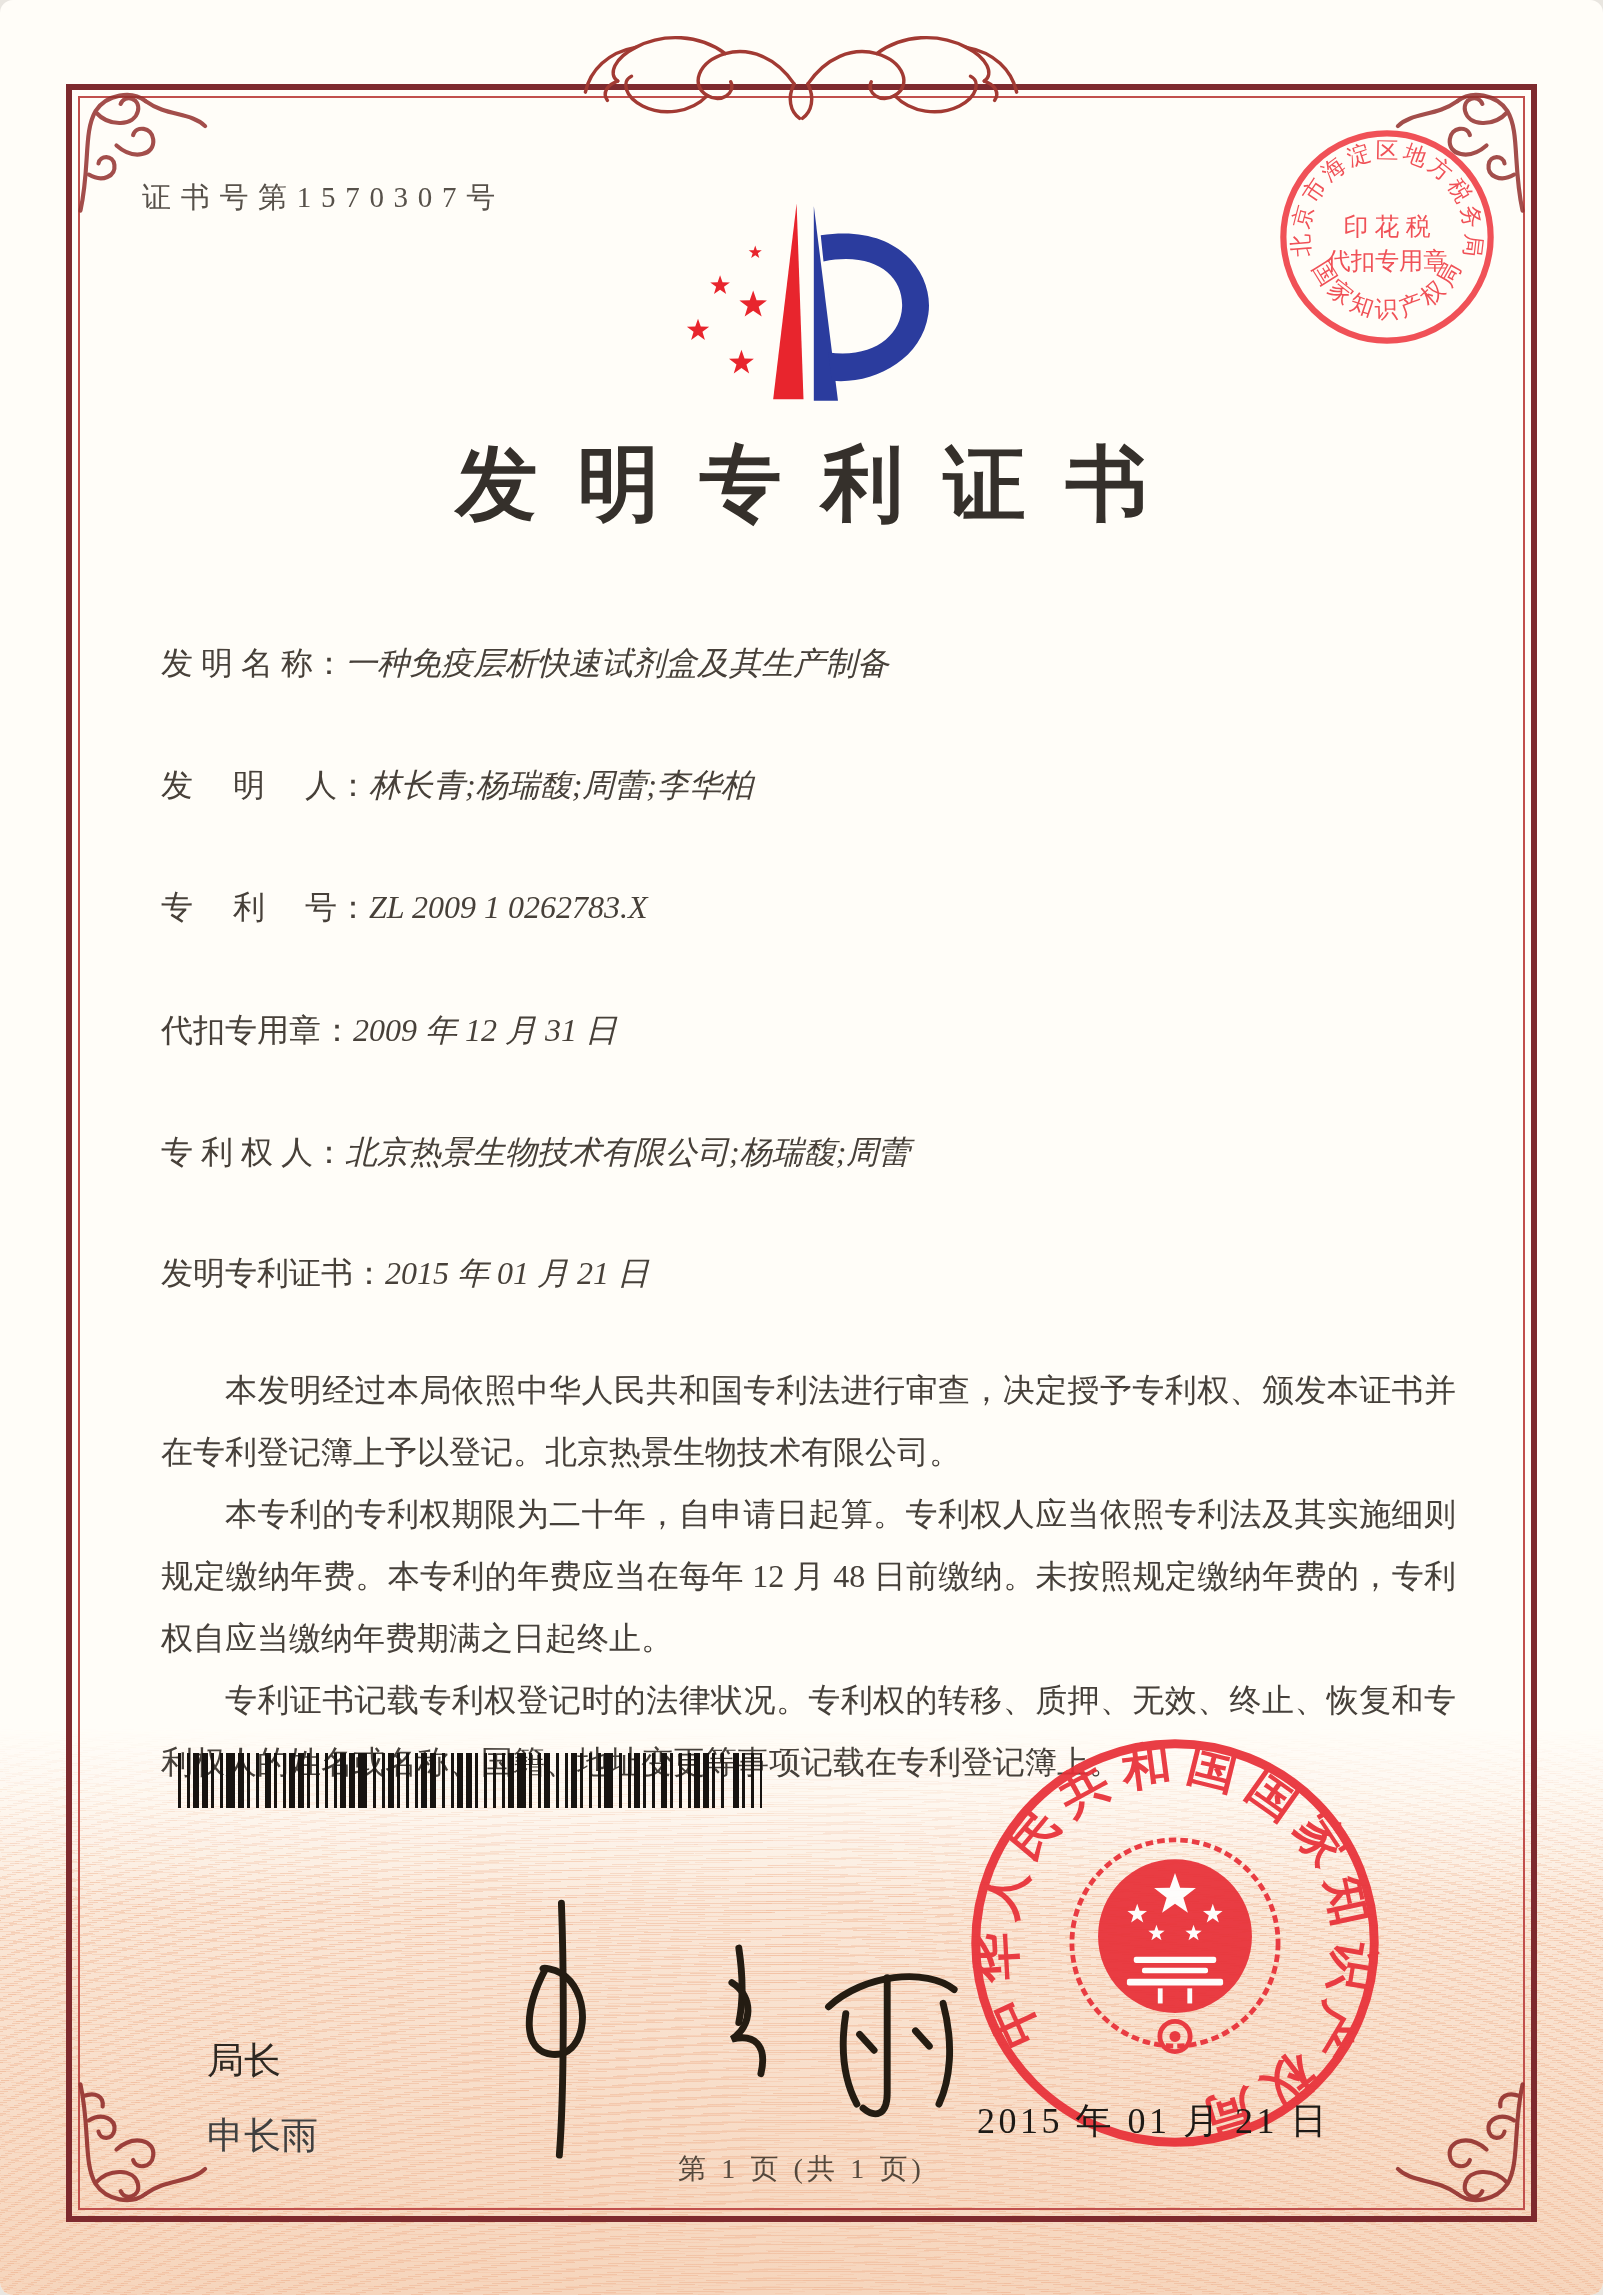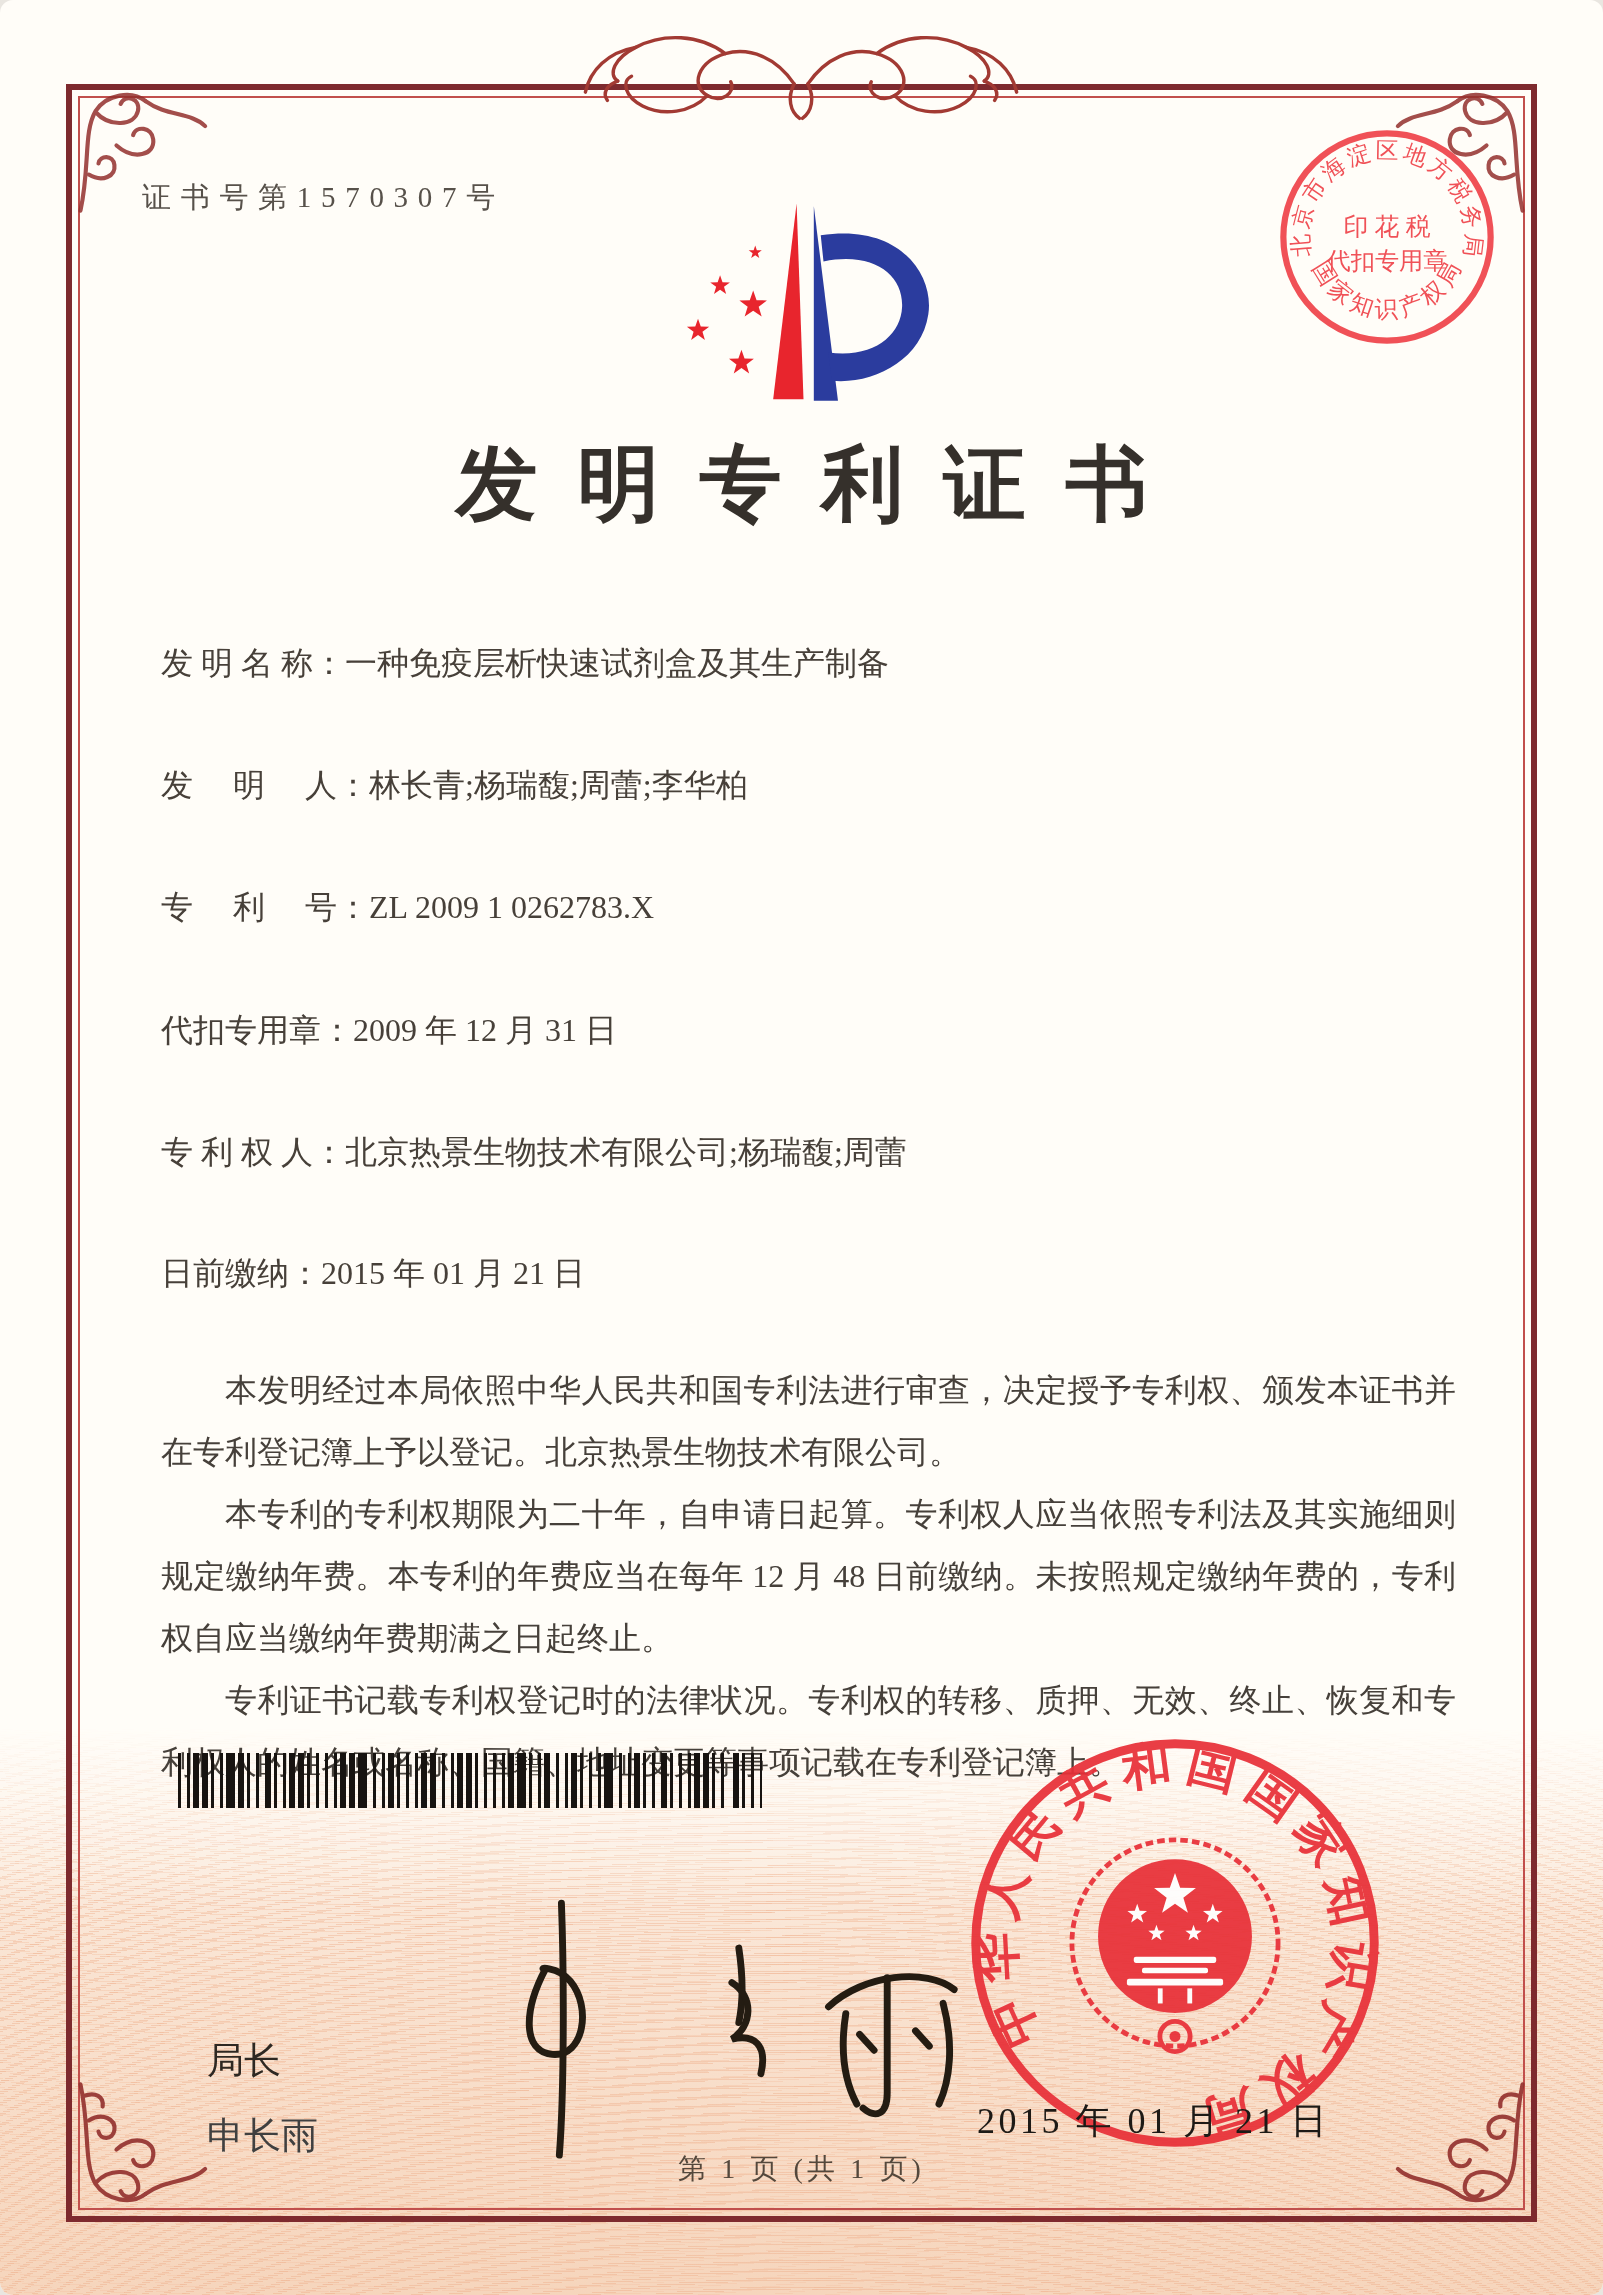--- a/index.html
+++ b/index.html
@@ -29,21 +29,21 @@
     font-size:29px;letter-spacing:9.7px;color:#57514a;
   }
   .title{
     position:absolute;left:0;right:0;top:430px;z-index:3;margin:0;
     text-align:center;font-size:82px;font-weight:700;color:#35302b;
     letter-spacing:40px;padding-left:40px;
   }
   .field{position:absolute;left:161px;right:124px;z-index:3;
     font-size:32px;color:#474039;white-space:nowrap;}
   .field .lbl{display:inline-block;}
-  .field .val{display:inline-block;}
+  .field .val{display:inline-block;font-style:italic;}
   .f0{top:642px}.f1{top:764px}.f2{top:886px}.f3{top:1009px}.f4{top:1131px}.f5{top:1252px}
   .paras{position:absolute;left:161px;width:1295px;top:1359px;z-index:3;
     font-size:32px;line-height:62px;color:#46403a;text-align:justify;}
   .paras p{margin:0;text-indent:2em;}
   .barcode{position:absolute;left:178px;top:1753px;width:584px;height:55px;z-index:3;
     display:flex;overflow:hidden;}
   .barcode i{display:block;flex:none;height:100%;}
   .barcode i.b{background:#171310;}
   .signer-title{position:absolute;left:207px;top:2036px;z-index:3;font-size:37px;color:#2e2822;font-family:"Liberation Sans","DejaVu Sans",sans-serif;}
   .signer-name{position:absolute;left:207px;top:2111px;z-index:3;font-size:37px;color:#404040;font-family:"Liberation Sans","DejaVu Sans",sans-serif;}
@@ -171,21 +171,21 @@
   <div class="field f2">
     <span class="lbl">专　 利　 号：</span><span class="val">ZL 2009 1 0262783.X</span>
   </div>
   <div class="field f3">
     <span class="lbl">代扣专用章：</span><span class="val">2009 年 12 月 31 日</span>
   </div>
   <div class="field f4">
     <span class="lbl">专 利 权 人：</span><span class="val">北京热景生物技术有限公司;杨瑞馥;周蕾</span>
   </div>
   <div class="field f5">
-    <span class="lbl">日前缴纳：</span><span class="val">2015 年 01 月 21 日</span>
+    <span class="lbl">发明专利证书：</span><span class="val">2015 年 01 月 21 日</span>
   </div>
 
   <div class="paras">
     <p>本发明经过本局依照中华人民共和国专利法进行审查，决定授予专利权、颁发本证书并在专利登记簿上予以登记。北京热景生物技术有限公司。</p>
     <p>本专利的专利权期限为二十年，自申请日起算。专利权人应当依照专利法及其实施细则规定缴纳年费。本专利的年费应当在每年 12 月 48 日前缴纳。未按照规定缴纳年费的，专利权自应当缴纳年费期满之日起终止。</p>
     <p>专利证书记载专利权登记时的法律状况。专利权的转移、质押、无效、终止、恢复和专利权人的姓名或名称、国籍、地址变更等事项记载在专利登记簿上。</p>
   </div>
 
   <div class="barcode">
       <i class="b" style="width:3px"></i>

